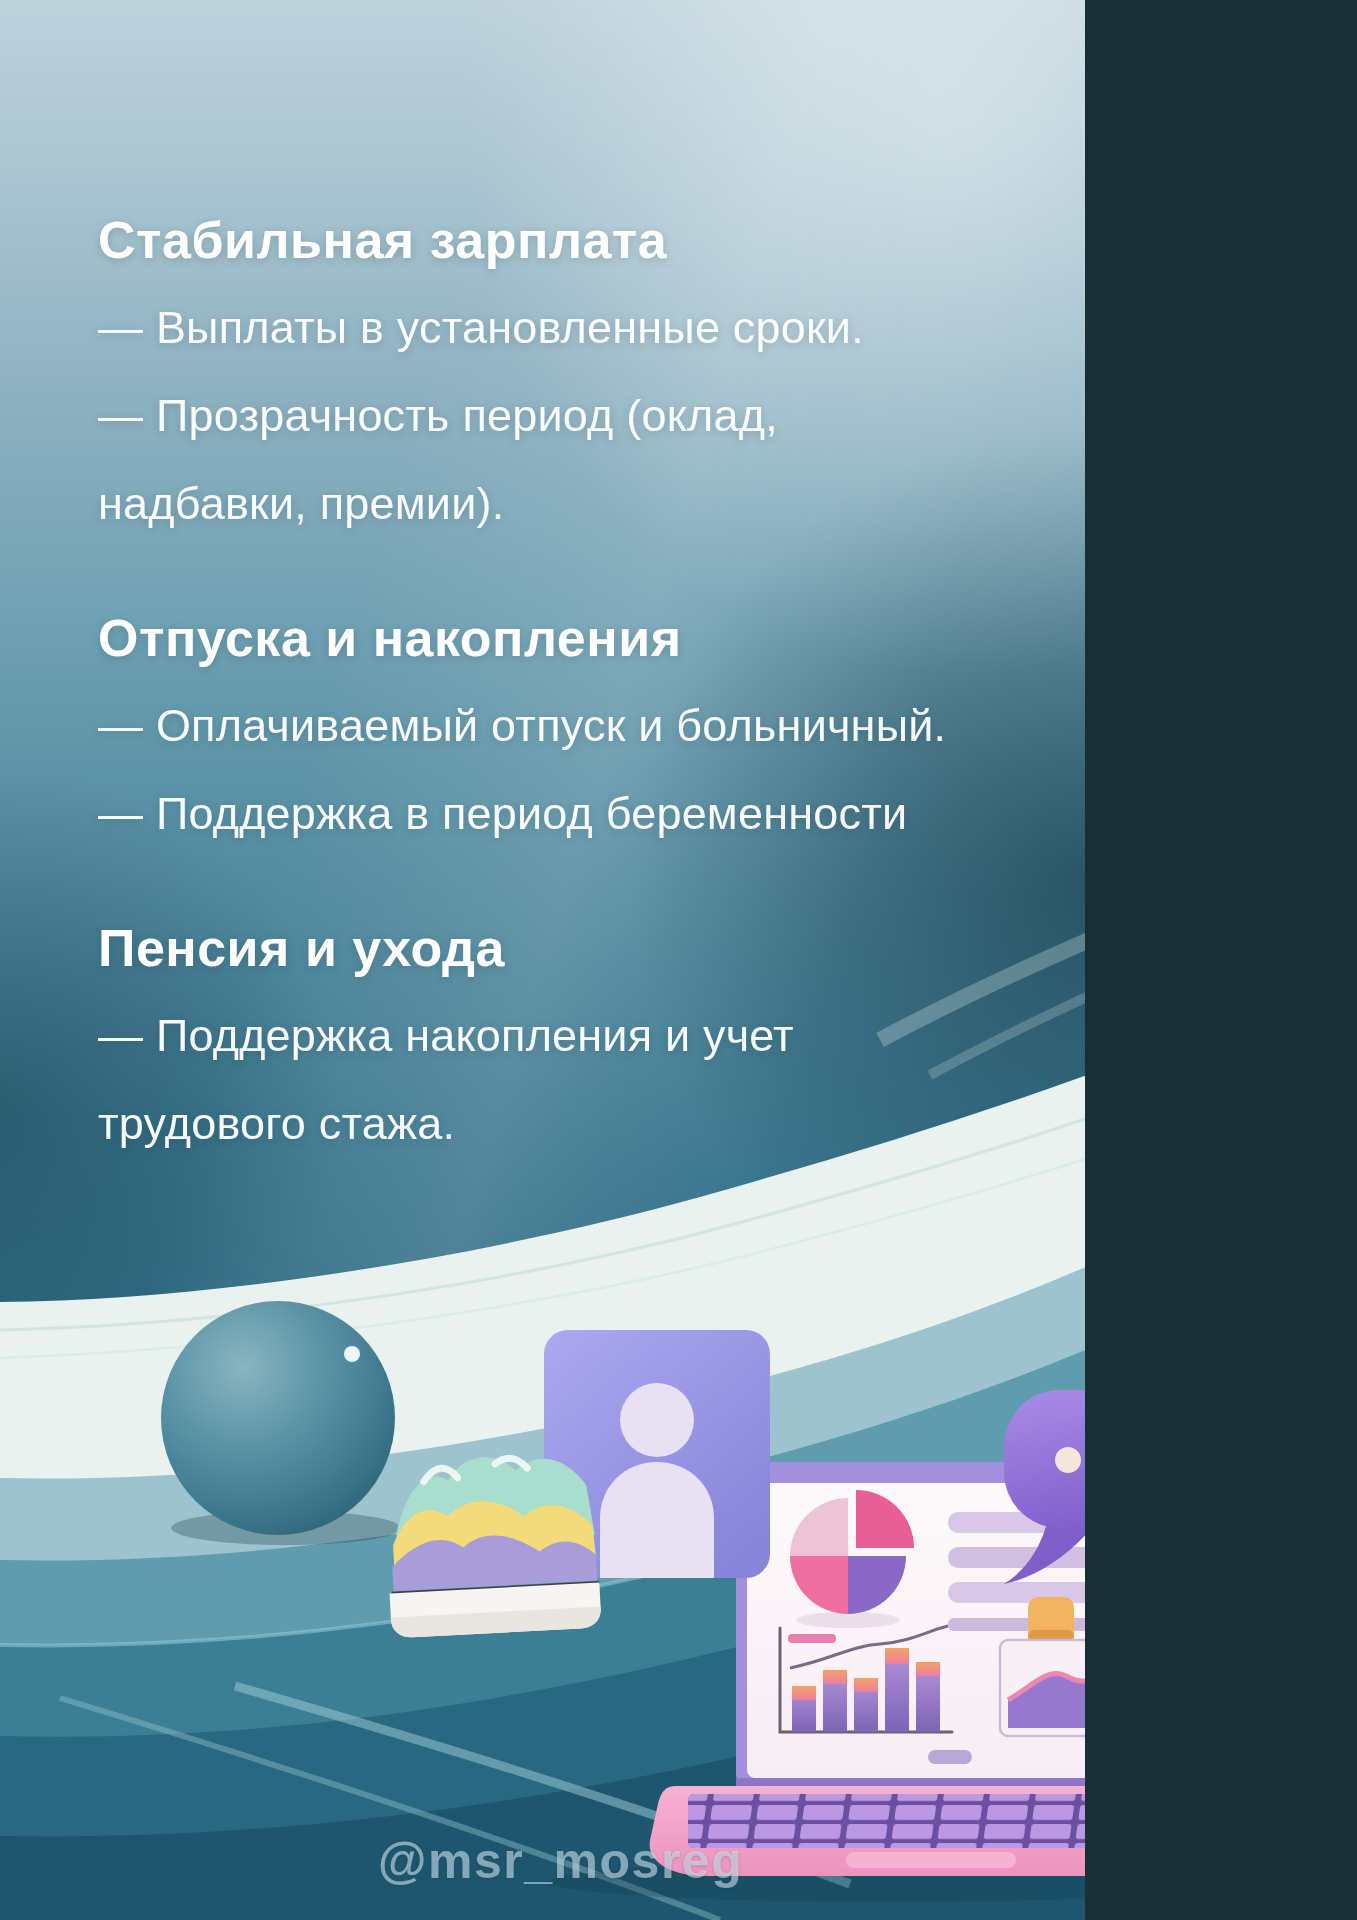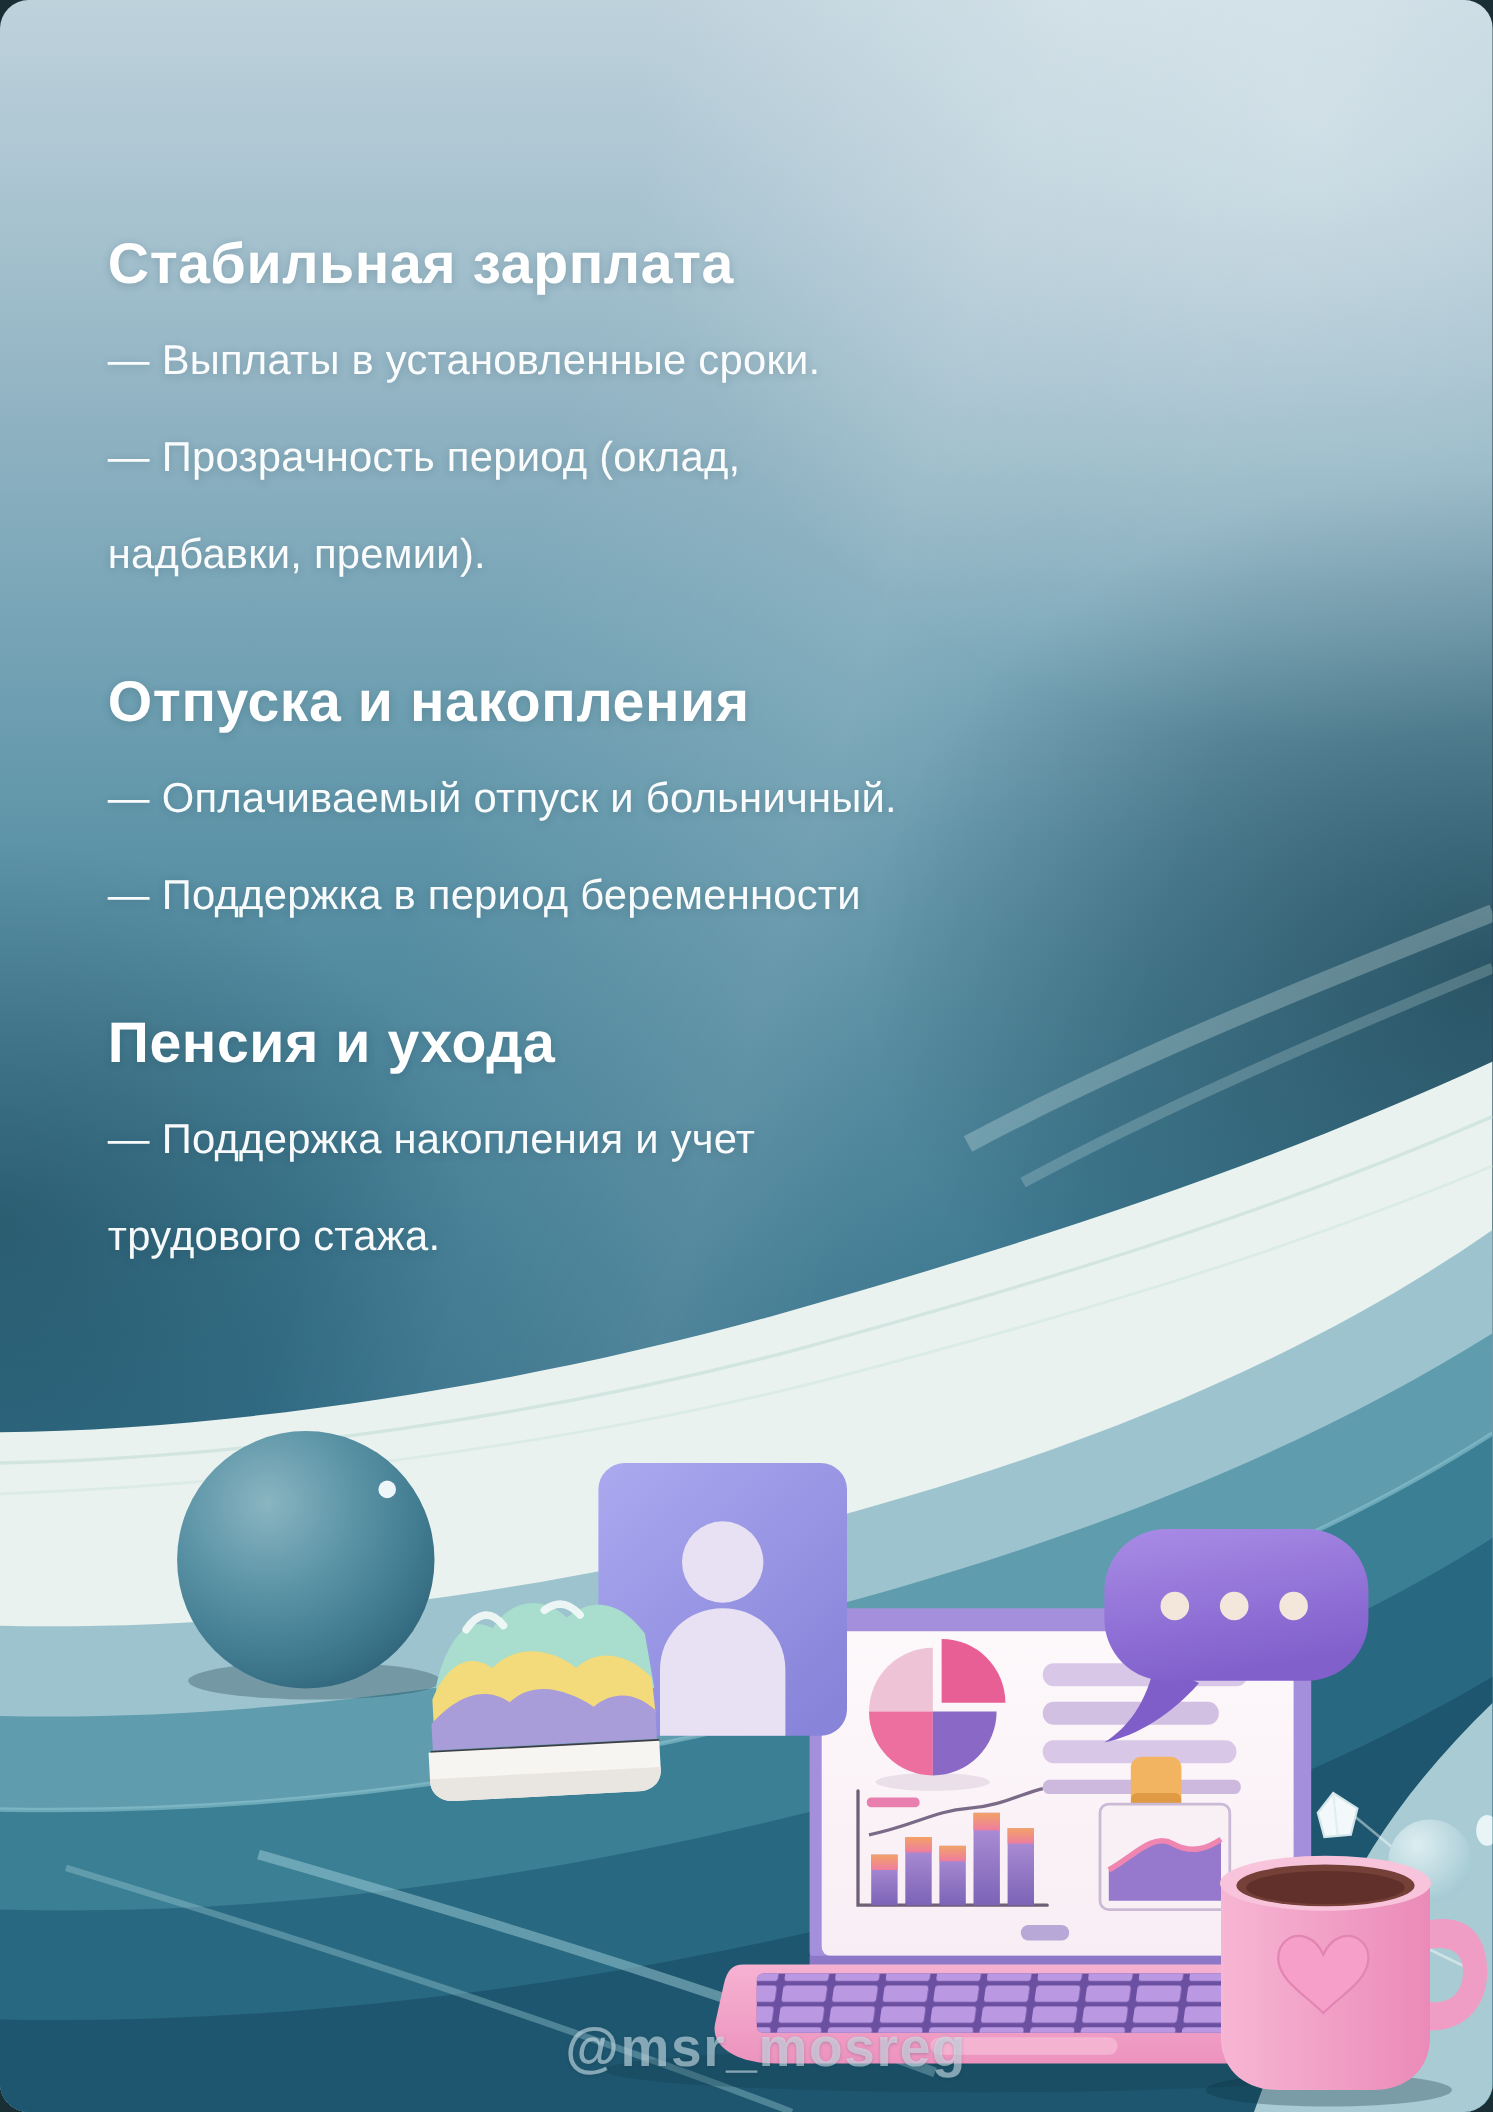--- a/index.html
+++ b/index.html
@@ -1,19 +1,18 @@
 <!DOCTYPE html>
 <html><head>
 <meta charset="utf-8">
 <style>
   html,body{margin:0;padding:0;background:#1a2e36;}
   .poster{
-    position:relative;width:1357px;height:1920px;overflow:hidden;
+    position:relative;width:1085px;height:1920px;overflow:hidden;
     font-family:"Liberation Sans",sans-serif;
-    border-radius:26px;
   }
   .bg{
     position:absolute;inset:0;
     background:
       radial-gradient(70% 45% at 88% 6%, rgba(238,245,248,0.50), rgba(238,245,248,0) 65%),
       radial-gradient(60% 34% at 100% 46%, rgba(8,40,54,0.55), rgba(8,40,54,0) 70%),
       radial-gradient(45% 26% at 0% 58%, rgba(10,45,60,0.38), rgba(10,45,60,0) 70%),
       linear-gradient(180deg,#bed2dc 0%,#a8c3d0 10%,#8fb2c2 20%,#76a4b6 30%,#5e94a8 40%,#4c859b 50%,#3c7890 60%,#306c85 70%,#28627b 82%,#235d75 100%);
   }
   .beam{
@@ -23,21 +22,21 @@
   }
   svg.layer{position:absolute;left:0;top:0;width:1357px;height:1920px;}
   .text-col{
     position:absolute;left:98px;top:196px;white-space:nowrap;color:#ffffff;
     text-shadow:0 2px 8px rgba(18,58,74,0.22);
   }
   .text-col h2{
     margin:0;font-size:52px;font-weight:700;line-height:88px;letter-spacing:0.5px;color:#ffffff;
   }
   .text-col p{
-    margin:0;font-size:38px;font-weight:400;line-height:88px;letter-spacing:0.2px;
+    margin:0;font-size:45px;font-weight:400;line-height:88px;letter-spacing:0.2px;
     color:rgba(255,255,255,0.96);
   }
   .sec + .sec{margin-top:46px;}
   .watermark{
     position:absolute;top:1832px;left:50%;transform:translateX(-50%);
     font-size:50px;font-weight:700;letter-spacing:1.5px;
     color:rgba(213,231,240,0.58);text-shadow:0 1px 3px rgba(20,60,80,0.25);margin-left:18px;
   }
 </style>
 </head>

